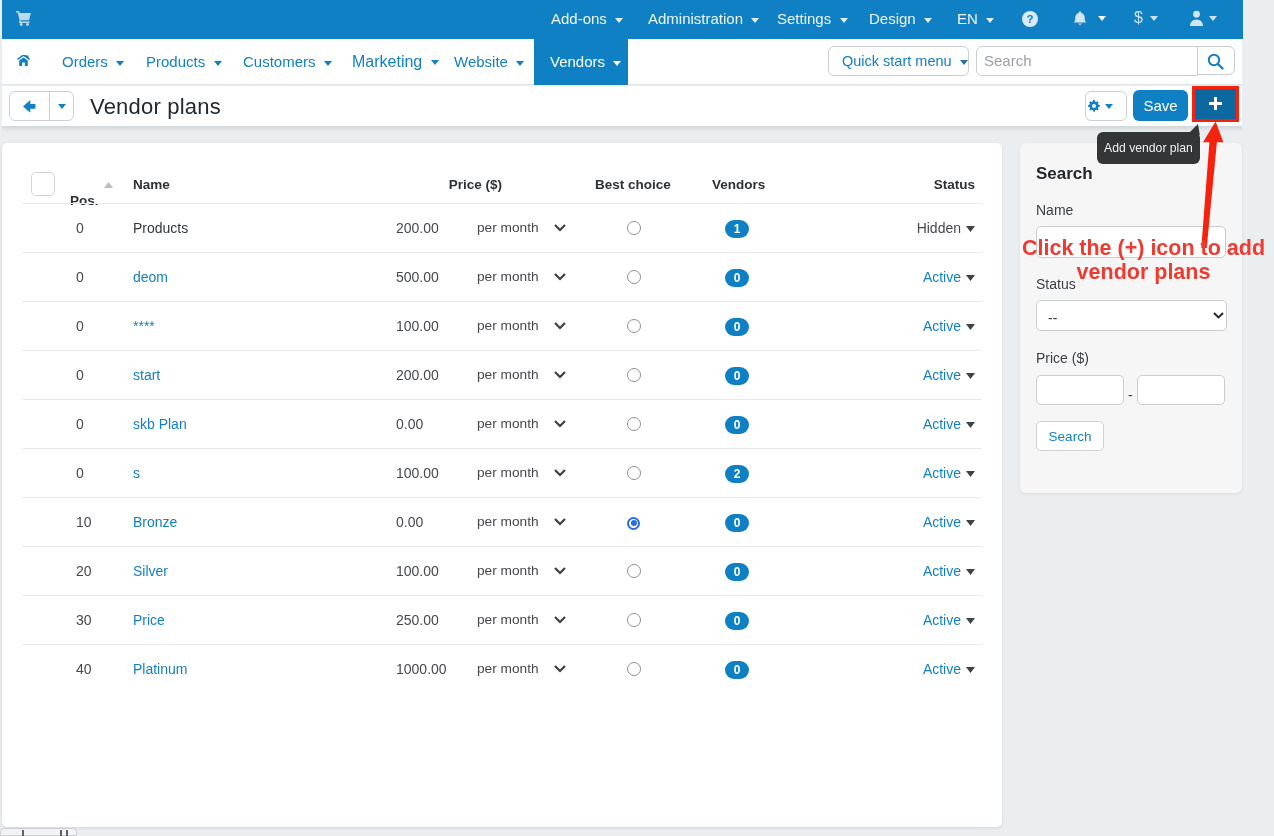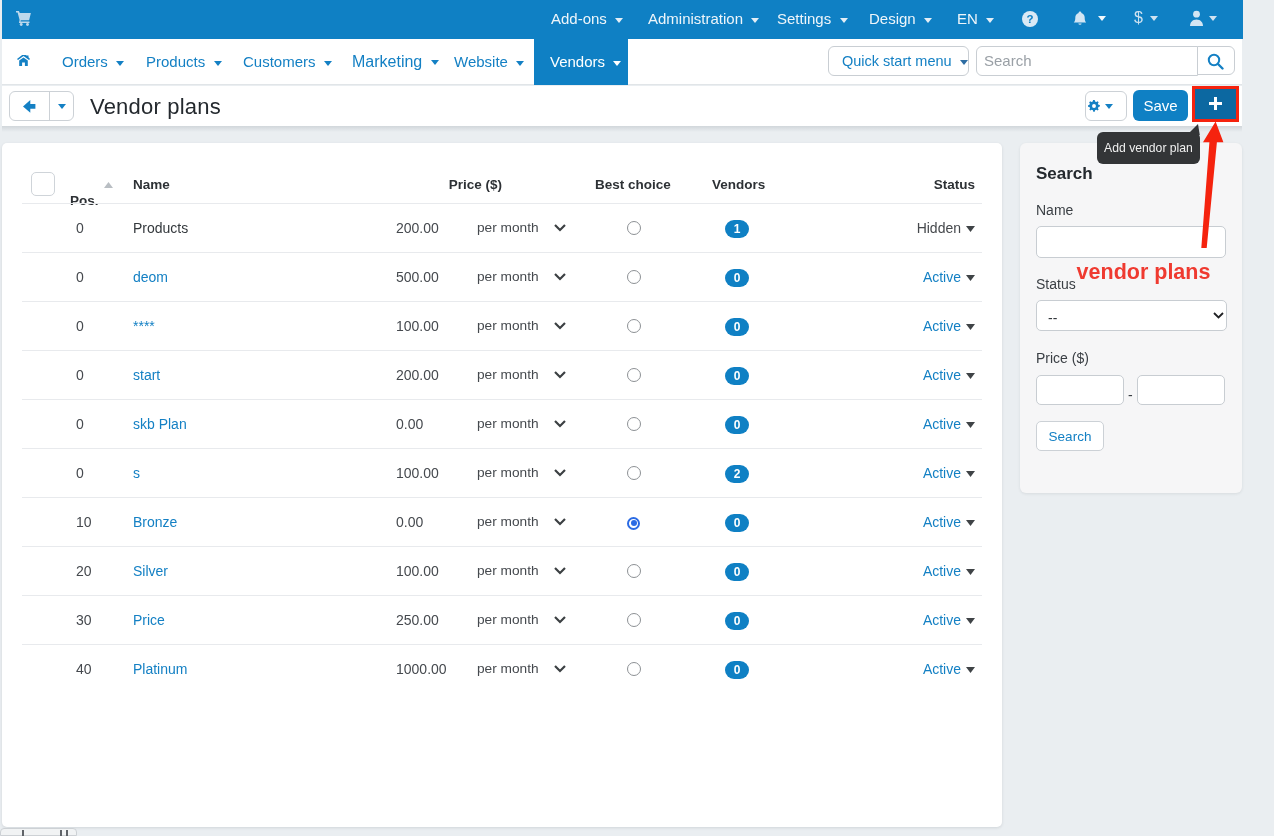--- a/index.html
+++ b/index.html
@@ -258,18 +258,19 @@
 <div class="abs" style="left:1036px;top:421px;width:68px;height:30px;background:#fff;border:1px solid #ccd1d6;border-radius:5px;color:#1480c4;font-size:13.5px;text-align:center;line-height:30px;">Search</div>
 
 <svg class="abs" style="left:1186px;top:123px;" width="15" height="12" viewBox="0 0 15 12">
       <path fill="#333537" d="M1 12 12 1 13.8 12z"></path>
     </svg>
 <div class="abs" style="left:1097px;top:132px;width:103px;height:32px;background:#333537;border-radius:6px;color:#f0f0f0;font-size:12.2px;text-align:center;line-height:32px;">Add vendor plan</div>
 
 <svg class="abs" style="left:1190px;top:120px;" width="45" height="132" viewBox="0 0 45 132">
  <path fill="#f5230e" d="M13 22.3 25.6 1.6 33.4 22.3 26.9 22.3 16.7 128 11.3 128 19.4 22.3z"></path>
 </svg>
+<div class="abs" style="left:1018px;top:236px;width:251px;height:25px;line-height:25px;font-size:21.5px;font-weight:bold;color:#ef3a30;text-align:center;">Click the (+) icon to add</div>
 <div class="abs" style="left:1018px;top:260px;width:251px;height:25px;line-height:25px;font-size:21.5px;font-weight:bold;color:#ef3a30;text-align:center;">vendor plans</div>
 
 <div class="abs" style="left:0px;top:828px;width:77px;height:8px;background:#f1f3f4;border:1px solid #cdd1d5;border-radius:4px 4px 0 0;"></div>
 <div class="abs" style="left:22px;top:830px;width:2px;height:6px;background:#5f6368;"></div>
 <div class="abs" style="left:60px;top:830px;width:2px;height:6px;background:#5f6368;"></div>
 <div class="abs" style="left:66px;top:830px;width:2px;height:6px;background:#5f6368;"></div>
 </div>
 </body></html>

